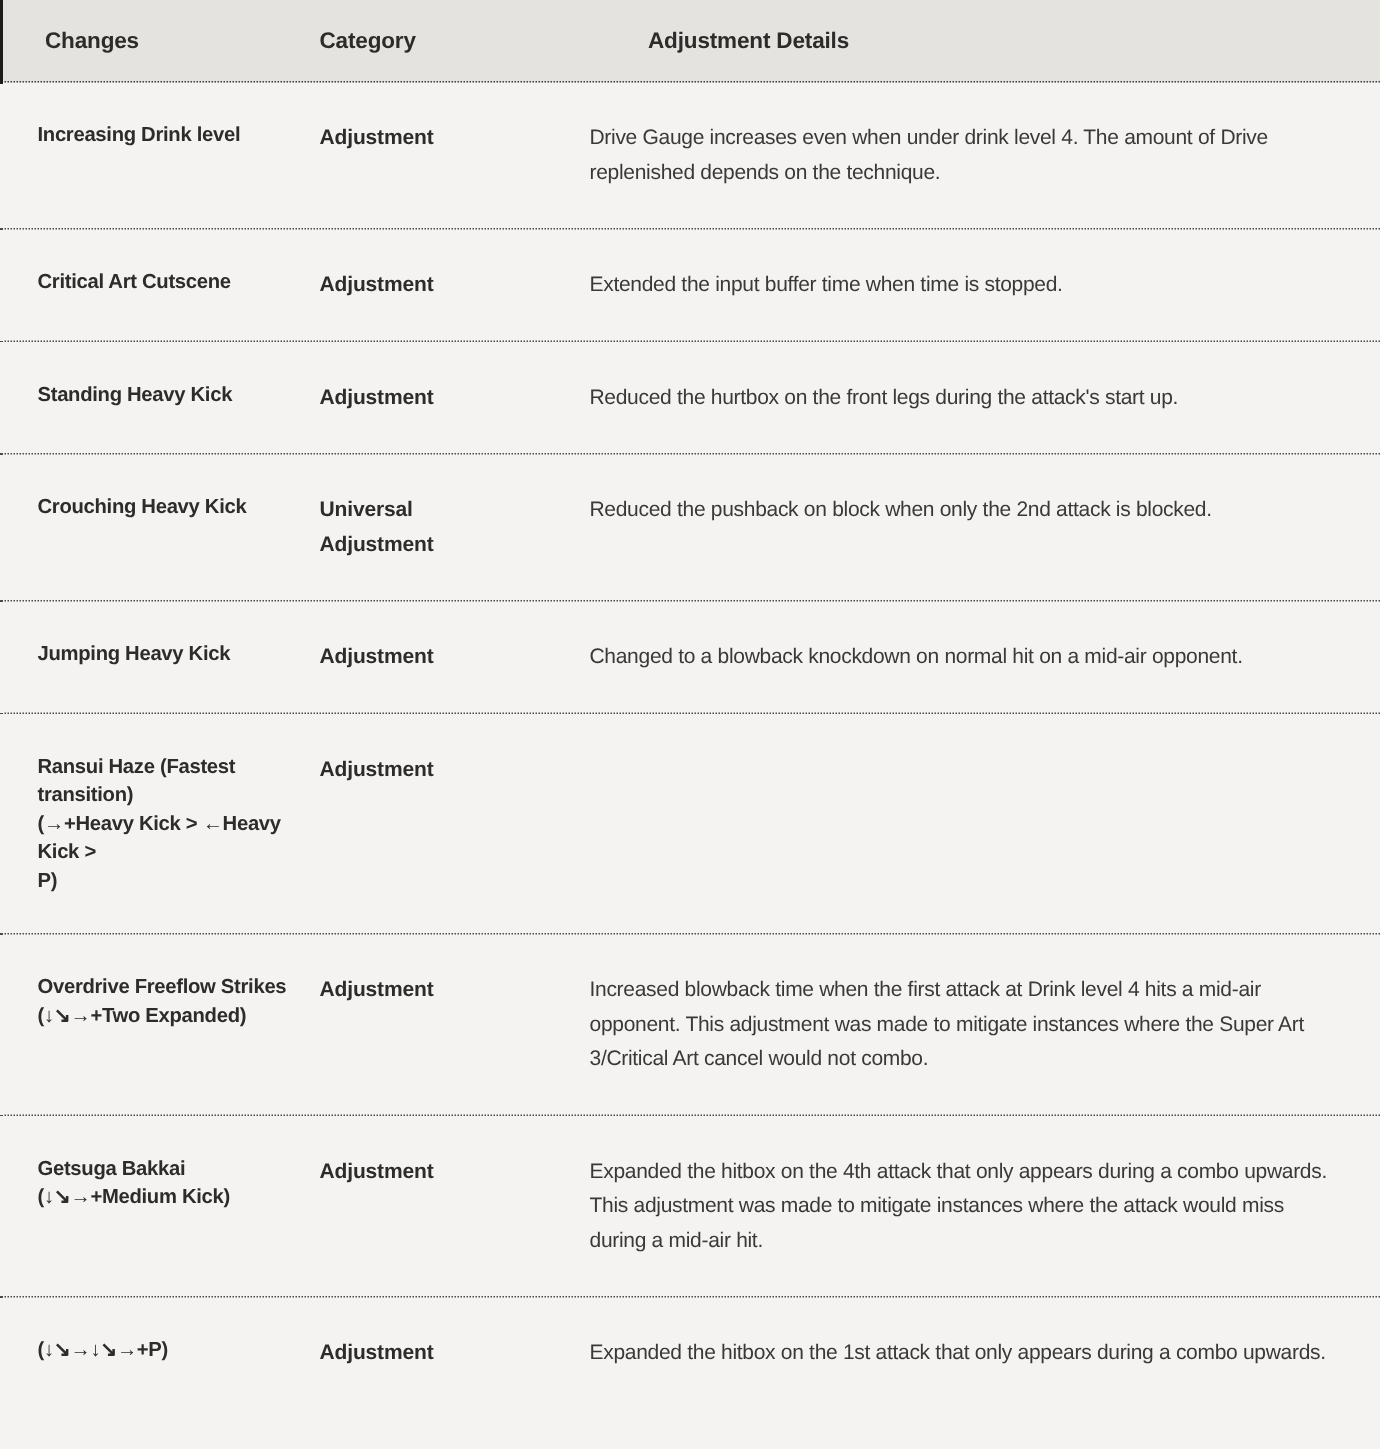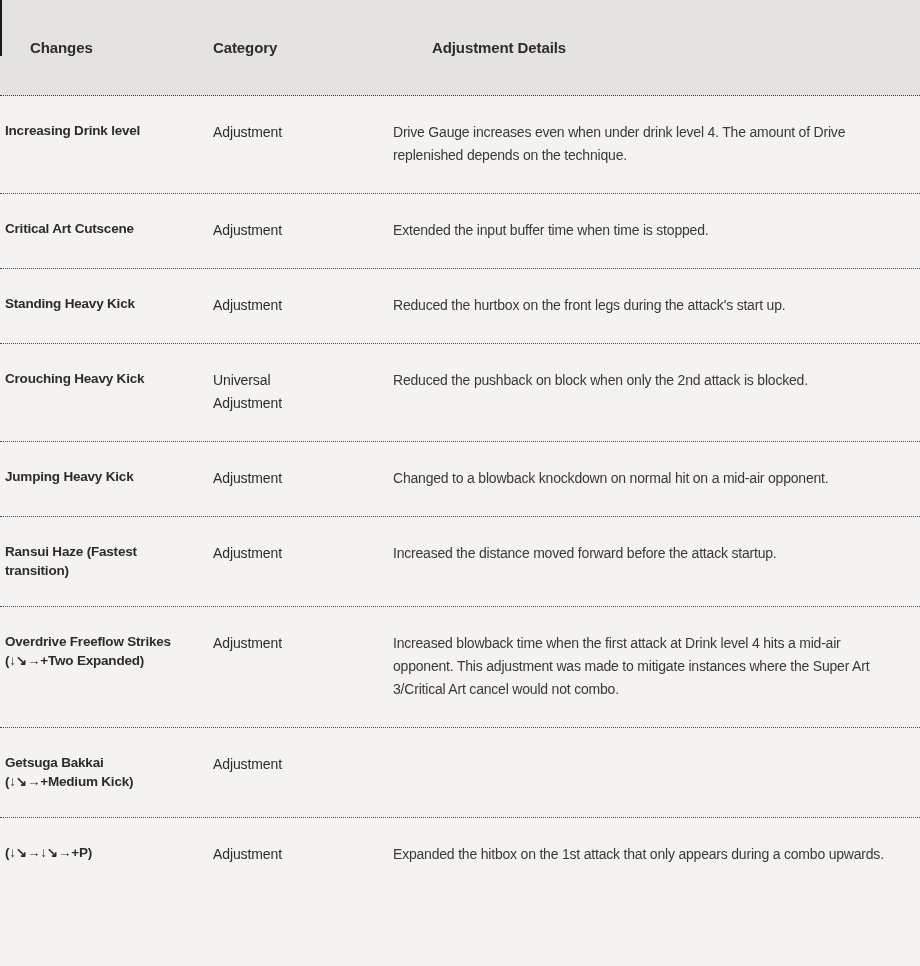--- a/index.html
+++ b/index.html
@@ -23,21 +23,21 @@
   .corner-tick {
     position: absolute;
     left: 0; top: 0;
     width: 2px; height: 56px;
     background: #1c1c1c;
   }
   .thead {
     display: grid;
     grid-template-columns: 208px 180px 1fr;
     align-items: center;
-    height: 96px;
+    height: 55px;
     background: var(--header-bg);
     border-bottom: 1px dotted #3d3d3d;
   }
   .th {
     font-weight: bold;
     font-size: 15px;
     letter-spacing: -0.1px;
     color: var(--text-strong);
   }
   .th-changes  { padding-left: 30px; }
@@ -53,26 +53,27 @@
   .row:last-child { border-bottom: none; }
 
   .col-changes {
     padding-left: 5px;
     padding-right: 8px;
     font-weight: bold;
     font-size: 13.5px;
     line-height: 19px;
     letter-spacing: -0.2px;
     color: var(--text-strong);
+    margin-left: 20px;
   }
   .change-name, .change-input { white-space: pre-line; }
   .col-category {
     padding-left: 5px;
     padding-right: 8px;
-    font-weight: normal;
+    font-weight: bold;
     font-size: 14px;
     line-height: 23px;
     letter-spacing: -0.1px;
     color: var(--text-strong);
     white-space: pre-line;
   }
   .col-details {
     padding-left: 5px;
     padding-right: 35px;
     max-width: 540px;
@@ -138,40 +139,42 @@
 
     </div>
     <div class="cell col-category">Adjustment</div>
     <div class="cell col-details">Changed to a blowback knockdown on normal hit on a mid-air opponent.</div>
   </div>
 
   <div class="row">
     <div class="cell col-changes">
       <div class="change-name">Ransui Haze (Fastest
 transition)</div>
+      <div class="change-input">(→+Heavy Kick &gt; ←Heavy Kick &gt;
+P)</div>
     </div>
     <div class="cell col-category">Adjustment</div>
-    <div class="cell col-details">Increased the distance moved forward before the attack startup.</div>
   </div>
 
   <div class="row">
     <div class="cell col-changes">
       <div class="change-name">Overdrive Freeflow Strikes</div>
       <div class="change-input">(↓↘→+Two Expanded)</div>
     </div>
     <div class="cell col-category">Adjustment</div>
     <div class="cell col-details">Increased blowback time when the first attack at Drink level 4 hits a mid-air opponent. This adjustment was made to mitigate instances where the Super Art 3/Critical Art cancel would not combo.</div>
   </div>
 
   <div class="row">
     <div class="cell col-changes">
       <div class="change-name">Getsuga Bakkai</div>
       <div class="change-input">(↓↘→+Medium Kick)</div>
     </div>
     <div class="cell col-category">Adjustment</div>
+    <div class="cell col-details">Expanded the hitbox on the 4th attack that only appears during a combo upwards. This adjustment was made to mitigate instances where the attack would miss during a mid-air hit.</div>
   </div>
 
   <div class="row">
     <div class="cell col-changes">
       <div class="change-input">(↓↘→↓↘→+P)</div>
     </div>
     <div class="cell col-category">Adjustment</div>
     <div class="cell col-details">Expanded the hitbox on the 1st attack that only appears during a combo upwards.</div>
   </div>
 </div>

